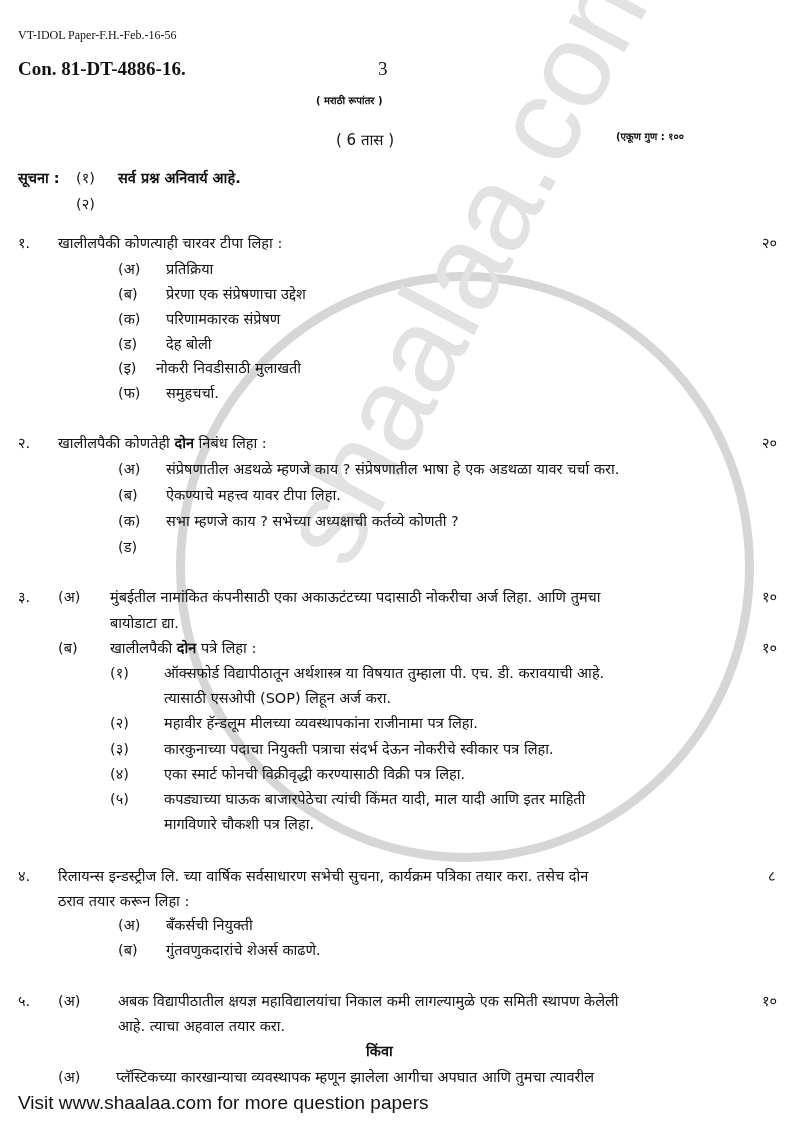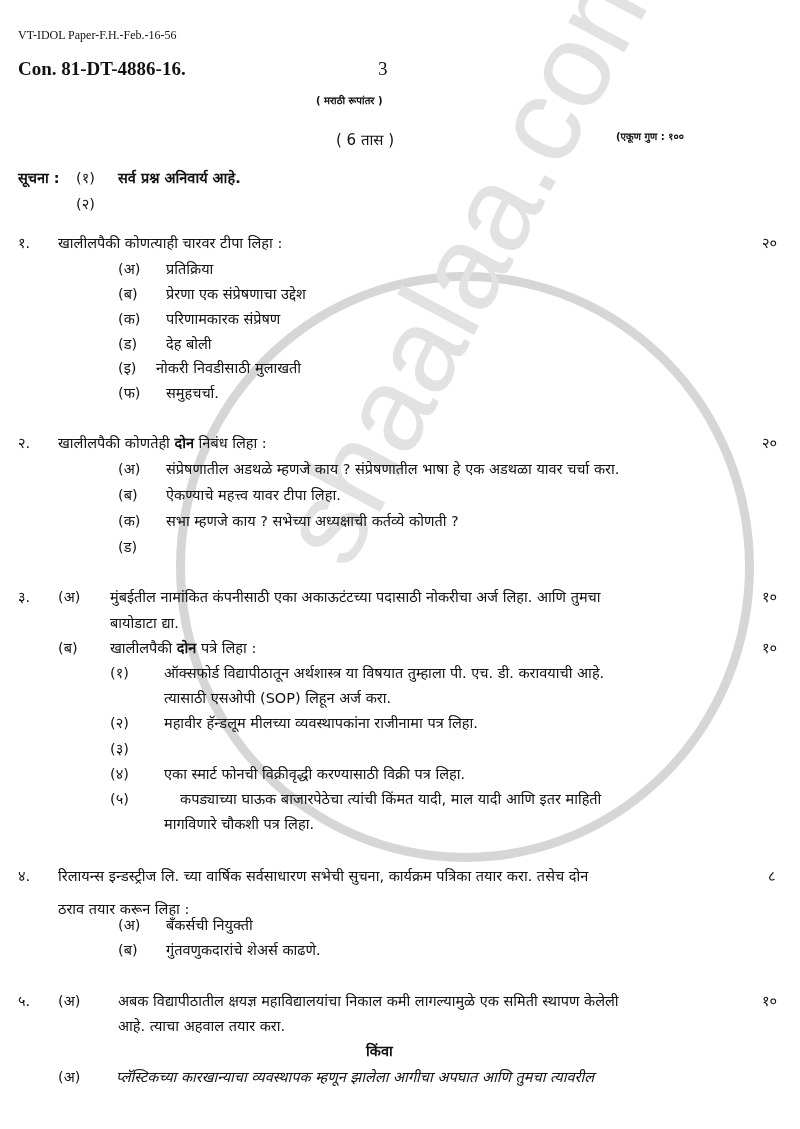--- a/index.html
+++ b/index.html
@@ -87,37 +87,39 @@
     <span>पत्रे लिहा :</span>
   </div>
   <div class="abs mark" style="left:762px;top:637px;">१०</div>
 
   <div class="abs t" style="left:110px;top:662px;">(१)</div>
   <div class="abs t" style="left:164px;top:687px;">त्यासाठी एसओपी (SOP)  लिहून अर्ज करा.</div>
   <div class="abs t" style="left:164px;top:662px;">ऑक्सफोर्ड विद्यापीठातून अर्थशास्त्र या विषयात तुम्हाला पी. एच. डी. करावयाची आहे.</div>
   <div class="abs t" style="left:110px;top:712px;">(२)</div>
   <div class="abs t" style="left:164px;top:712px;">महावीर हॅन्डलूम मीलच्या व्यवस्थापकांना राजीनामा पत्र लिहा.</div>
   <div class="abs t" style="left:110px;top:738px;">(३)</div>
+  <div class="abs t" style="left:164px;top:738px;">कारकुनाच्या पदाचा नियुक्ती पत्राचा संदर्भ देऊन नोकरीचे स्वीकार पत्र लिहा.</div>
   <div class="abs t" style="left:110px;top:763px;">(४)</div>
   <div class="abs t" style="left:164px;top:763px;">एका स्मार्ट फोनची विक्रीवृद्धी करण्यासाठी विक्री पत्र लिहा.</div>
   <div class="abs t" style="left:110px;top:788px;">(५)</div>
-  <div class="abs t" style="left:164px;top:788px;margin-left:16px;">कपड्याच्या घाऊक बाजारपेठेचा त्यांची किंमत यादी, माल यादी आणि इतर माहिती</div>
+  <div class="abs t" style="left:164px;top:788px;">कपड्याच्या घाऊक बाजारपेठेचा त्यांची किंमत यादी, माल यादी आणि इतर माहिती</div>
   <div class="abs t" style="left:164px;top:813px;">मागविणारे चौकशी पत्र लिहा.</div>
 
   <div class="abs t" style="left:18px;top:865px;">४.</div>
   <div class="abs t" style="left:58px;top:865px;">रिलायन्स इन्डस्ट्रीज लि. च्या वार्षिक सर्वसाधारण सभेची सुचना, कार्यक्रम पत्रिका तयार करा.  तसेच दोन</div>
   <div class="abs mark" style="left:768px;top:865px;">८</div>
-  <div class="abs t" style="left:58px;top:890px;margin-top:8px;">ठराव तयार करून लिहा :</div>
+  <div class="abs t" style="left:58px;top:890px;">ठराव तयार करून लिहा :</div>
   <div class="abs t" style="left:118px;top:914px;">(अ)</div>
   <div class="abs t" style="left:166px;top:914px;">बँकर्सची नियुक्ती</div>
   <div class="abs t" style="left:118px;top:939px;">(ब)</div>
   <div class="abs t" style="left:166px;top:939px;">गुंतवणुकदारांचे शेअर्स काढणे.</div>
 
   <div class="abs t" style="left:18px;top:990px;">५.</div>
   <div class="abs t" style="left:58px;top:990px;">(अ)</div>
   <div class="abs t" style="left:118px;top:990px;">अबक विद्यापीठातील क्षयज्ञ महाविद्यालयांचा निकाल कमी लागल्यामुळे एक समिती स्थापण केलेली</div>
   <div class="abs mark" style="left:762px;top:990px;">१०</div>
   <div class="abs t" style="left:118px;top:1015px;">आहे.  त्याचा अहवाल तयार करा.</div>
   <div class="abs t b" style="left:366px;top:1040px;">किंवा</div>
   <div class="abs t" style="left:58px;top:1066px;">(अ)</div>
-  <div class="abs t" style="left:116px;top:1066px;font-style:italic;">प्लॅस्टिकच्या कारखान्याचा व्यवस्थापक म्हणून झालेला आगीचा अपघात आणि तुमचा त्यावरील</div>
+  <div class="abs t" style="left:116px;top:1066px;">प्लॅस्टिकच्या कारखान्याचा व्यवस्थापक म्हणून झालेला आगीचा अपघात आणि तुमचा त्यावरील</div>
 
+  <div class="abs footer">Visit www.shaalaa.com for more question papers</div>
 </div>
 
 </body></html>

